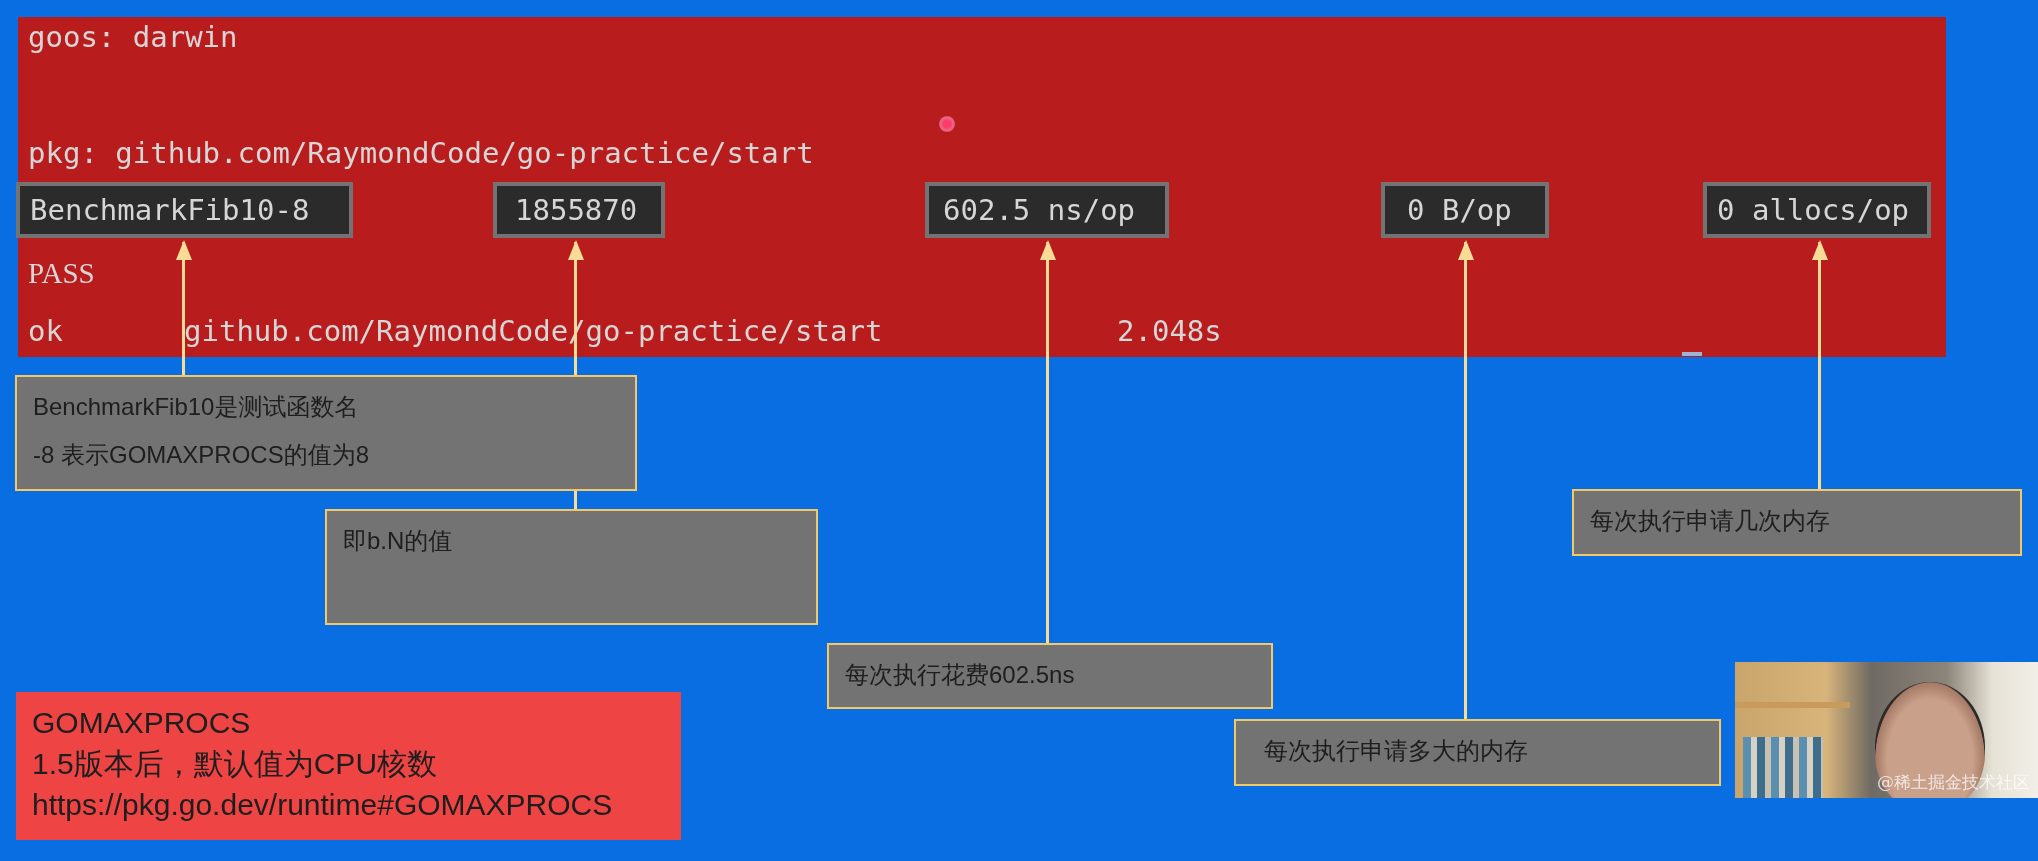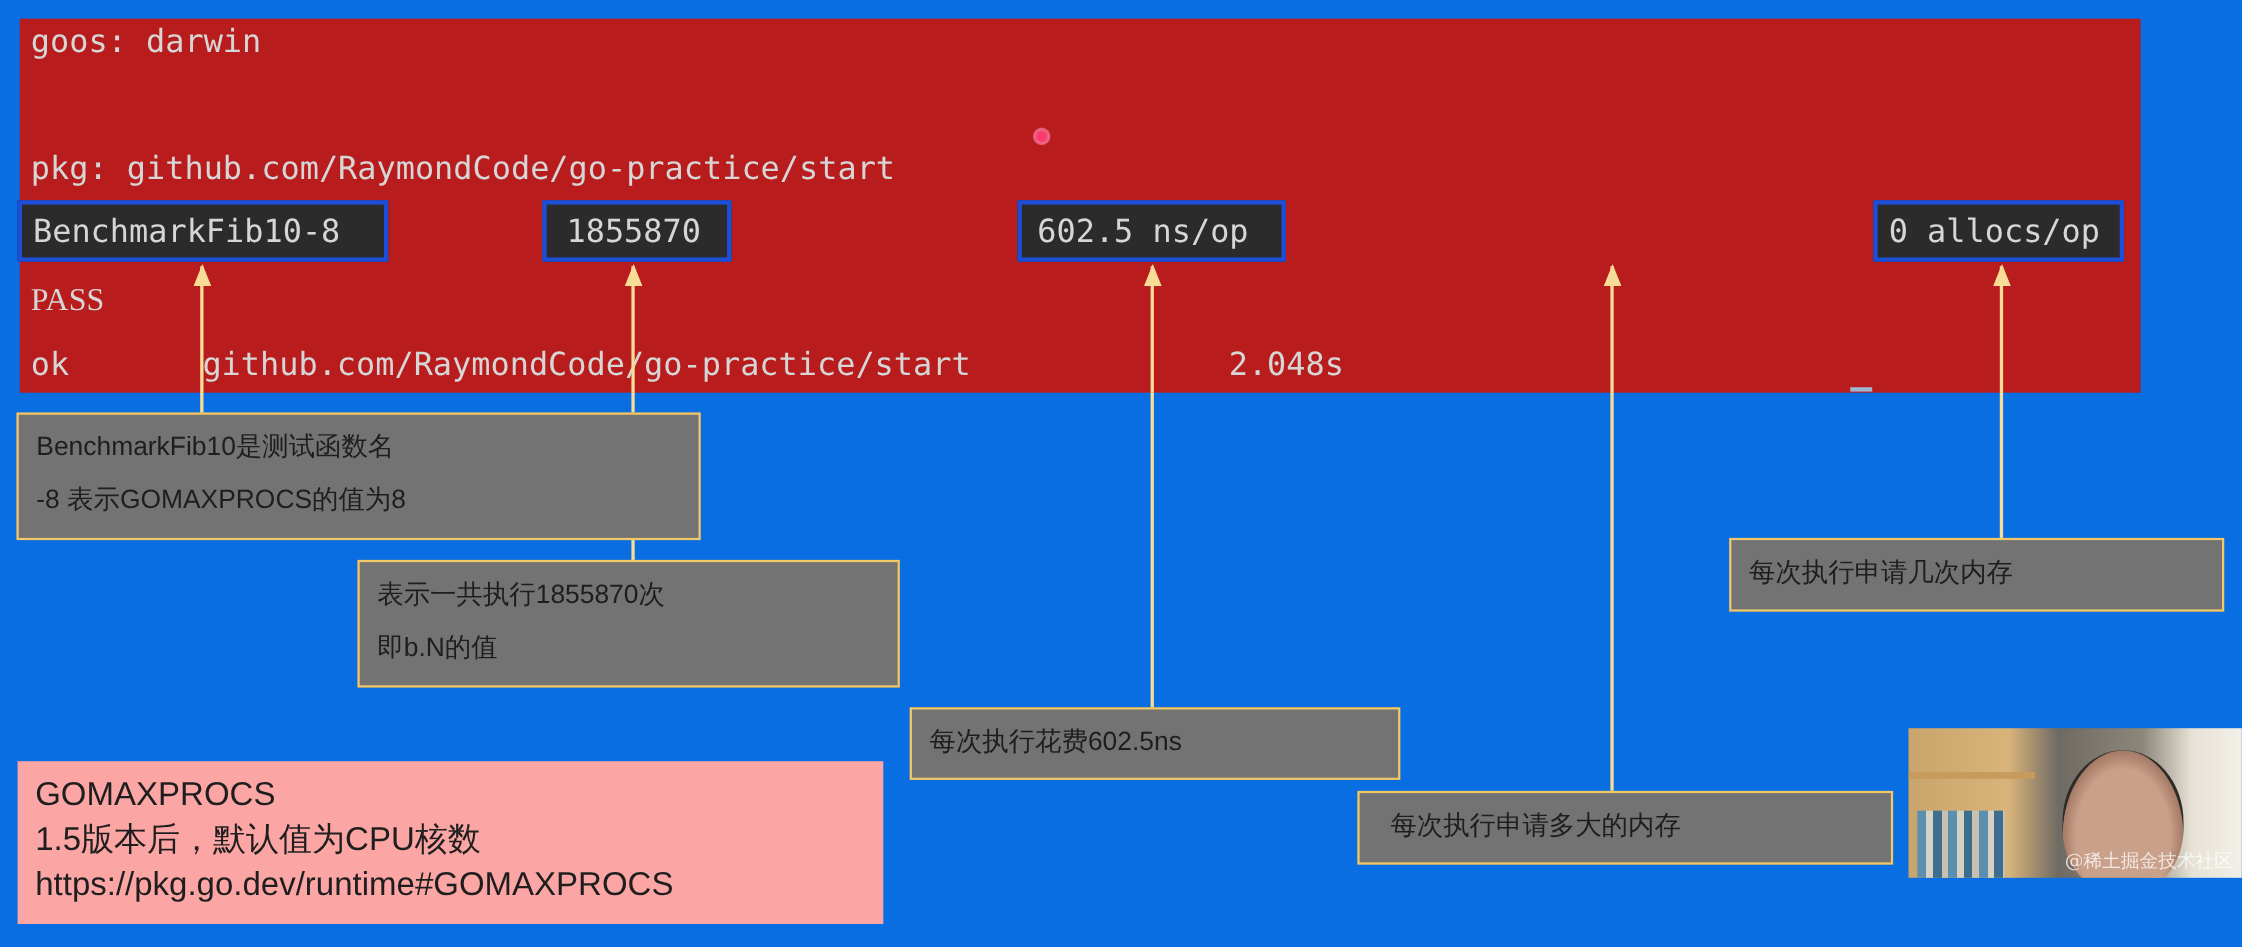--- a/index.html
+++ b/index.html
@@ -12,21 +12,21 @@
     position: absolute; left: 18px; top: 17px; width: 1928px; height: 340px;
     background: #b91c1c;
   }
   .term-line {
     position: absolute; left: 10px;
     font-family: "DejaVu Sans Mono", "Liberation Mono", monospace;
     font-size: 29px; color: #d6d6d6; white-space: pre; line-height: 34px;
   }
   .term-token {
     position: absolute; height: 56px; box-sizing: border-box;
-    border: 4px solid #1d4ed8; display: flex; align-items: center;
+    border: 4px solid #737373; display: flex; align-items: center;
     padding-left: 10px;
     font-family: "DejaVu Sans Mono", "Liberation Mono", monospace;
     font-size: 29px; color: #d6d6d6; white-space: pre; background: #2b2b2b;
   }
   .cursor-dot {
     position: absolute; width: 16px; height: 16px; border-radius: 50%;
     background: radial-gradient(circle, #ff3b6b 0 35%, #e86a8a 55%, rgba(232,106,138,0.2) 100%);
   }
   .term-caret {
     position: absolute; width: 20px; height: 4px; background: #9fb4d0;
@@ -39,22 +39,22 @@
     border-left: 8px solid transparent; border-right: 8px solid transparent;
     border-bottom: 20px solid #f7dc97;
   }
   .callout {
     position: absolute; box-sizing: border-box;
     background: #737373; border: 2px solid #f1c968;
     color: #1e1e1e; font-size: 24px; line-height: 48px;
     padding: 6px 16px;
   }
   .info-box {
-    position: absolute; left: 16px; top: 692px; width: 787px; height: 148px;
-    background: #fca5a5; box-sizing: border-box; padding: 10px 16px;
+    position: absolute; left: 16px; top: 692px; width: 665px; height: 148px;
+    background: #ef4444; box-sizing: border-box; padding: 10px 16px;
     color: #1e1e1e; font-size: 30px; line-height: 41px;
   }
   .webcam {
     position: absolute; left: 1735px; top: 662px; width: 303px; height: 136px;
     background: linear-gradient(90deg, #c9a46b 0%, #d8b47a 30%, #6f6a63 45%, #8c857a 70%, #e7e2d6 85%, #f2efe8 100%);
     overflow: hidden;
   }
   .webcam .shelf { position: absolute; left: 0; width: 115px; height: 6px; background: #c79b5c; }
   .webcam .books { position: absolute; left: 8px; top: 75px; width: 80px; height: 80px;
     background: repeating-linear-gradient(90deg, #5a8fb0 0 8px, #d7d1c3 8px 14px, #3e6e8e 14px 22px, #c8c0b0 22px 28px); }
@@ -70,20 +70,21 @@
 <body>
 
 <div class="terminal">
   <div class="term-line" style="top:3px;">goos: darwin</div>
   <div class="term-line" style="top:119px;">pkg: github.com/RaymondCode/go-practice/start</div>
   <div class="cursor-dot" style="left:921px; top:99px;"></div>
 
   <div class="term-token" style="left:-2px; top:165px; width:337px;">BenchmarkFib10-8</div>
   <div class="term-token" style="left:475px; top:165px; width:172px; padding-left:18px;">1855870</div>
   <div class="term-token" style="left:907px; top:165px; width:244px; padding-left:14px;">602.5 ns/op</div>
+  <div class="term-token" style="left:1363px; top:165px; width:168px; padding-left:22px;">0 B/op</div>
   <div class="term-token" style="left:1685px; top:165px; width:228px; ">0 allocs/op</div>
 
   <div class="term-line" style="top:239px;font-family:Liberation Serif, serif;">PASS</div>
   <div class="term-line" style="top:297px;">ok</div>
   <div class="term-line" style="top:297px; left:166px;">github.com/RaymondCode/go-practice/start</div>
   <div class="term-line" style="top:297px; left:1099px;">2.048s</div>
   <div class="term-caret" style="left:1664px; top:335px;"></div>
 </div>
 
 <div class="arrow-line" style="left:182px; top:242px; height:135px;"></div>
@@ -100,21 +101,20 @@
 
 <div class="arrow-line" style="left:1818px; top:242px; height:248px;"></div>
 <div class="arrow-head" style="left:1812px; top:240px;"></div>
 
 <div class="callout" style="left:15px; top:375px; width:622px; height:116px;">
   <div>BenchmarkFib10是测试函数名</div>
   <div>-8 表示GOMAXPROCS的值为8</div>
 </div>
 
 <div class="callout" style="left:325px; top:509px; width:493px; height:116px;">
-  <div>表示一共执行1855870次</div>
   <div>即b.N的值</div>
 </div>
 
 <div class="callout" style="left:827px; top:643px; width:446px; height:66px;">
   <div>每次执行花费602.5ns</div>
 </div>
 
 <div class="callout" style="left:1234px; top:719px; width:487px; height:67px;padding-left:28px;">
   <div>每次执行申请多大的内存</div>
 </div>

